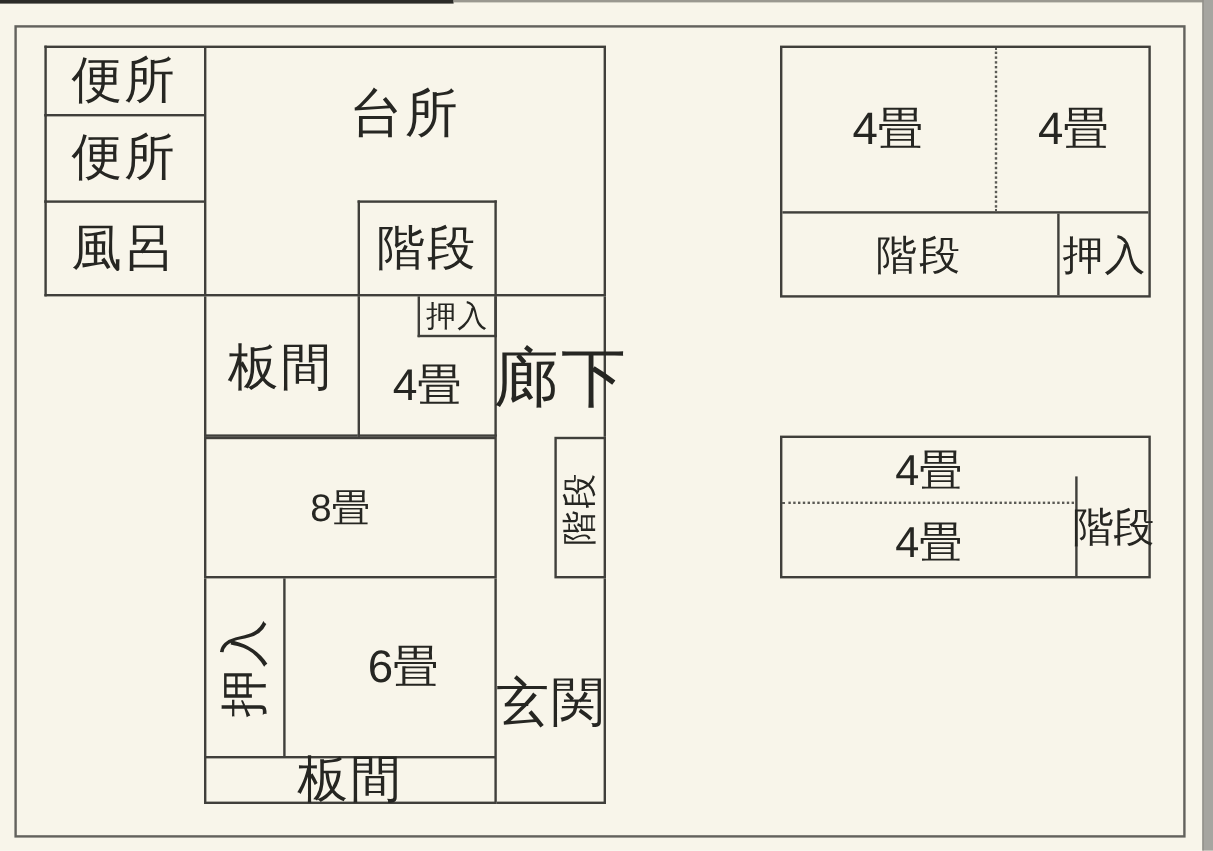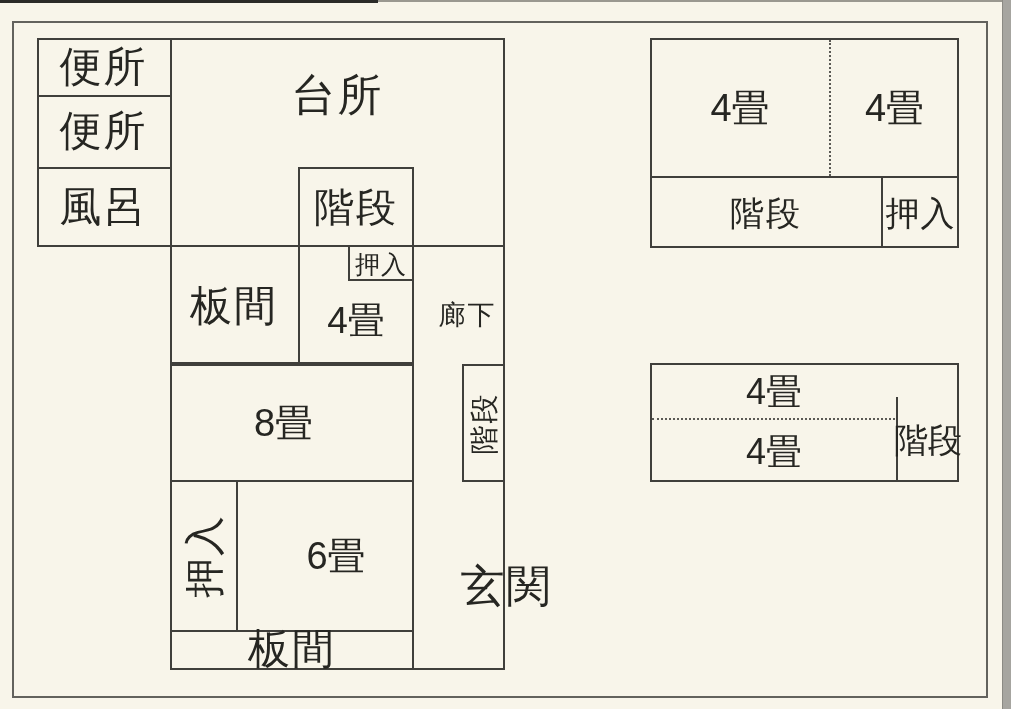--- a/index.html
+++ b/index.html
@@ -93,39 +93,39 @@
     </div>
   <div class="lbl" style="left:348px;top:247px;width:66px;height:34px;font-size:25px;letter-spacing:1px;">
       <span>押入</span>
     </div>
   <div class="lbl" style="left:170px;top:247px;width:128px;height:117px;font-size:42px;">
       <span>板間</span>
     </div>
   <div class="lbl" style="left:298px;top:277px;width:116px;height:87px;font-size:37px;letter-spacing:0;">
       <span>4畳</span>
     </div>
-  <div class="lbl" style="left:414px;top:255px;width:107px;height:120px;font-size:27px;">
+  <div class="lbl" style="left:414px;top:255px;width:107px;height:120px;font-size:54px;">
       <span>廊下</span>
     </div>
-  <div class="lbl" style="left:170px;top:364px;width:200px;height:118px;font-size:38px;letter-spacing:0;padding-left:27px;">
+  <div class="lbl" style="left:170px;top:364px;width:200px;height:118px;font-size:32px;letter-spacing:0;padding-left:27px;">
       <span>8畳</span>
     </div>
   <div class="lbl vert" style="left:462px;top:364px;width:43px;height:118px;font-size:29px;">
       <span>階段</span>
     </div>
   <div class="lbl vert" style="left:170px;top:482px;width:68px;height:148px;font-size:40px;">
       <span>押入</span>
     </div>
   <div class="lbl" style="left:248px;top:482px;width:176px;height:148px;font-size:38px;letter-spacing:0;">
       <span>6畳</span>
     </div>
   <div class="lbl" style="left:170px;top:626px;width:244px;height:46px;font-size:42px;">
       <span>板間</span>
     </div>
-  <div class="lbl" style="left:414px;top:496px;width:91px;height:180px;font-size:44px;margin-left:47px;">
+  <div class="lbl" style="left:414px;top:496px;width:91px;height:180px;font-size:44px;">
       <span>玄関</span>
     </div>
 
   <div class="room" style="left:650px;top:38px;width:309px;height:210px;border-width:2px;"></div>
   <div class="hline" style="left:652px;top:176px;width:305px;"></div>
   <div class="dot-v" style="left:829px;top:40px;height:136px;"></div>
   <div class="vline" style="left:881px;top:178px;height:68px;"></div>
 
   <div class="lbl" style="left:650px;top:38px;width:180px;height:140px;font-size:38px;letter-spacing:0;">
       <span>4畳</span>

